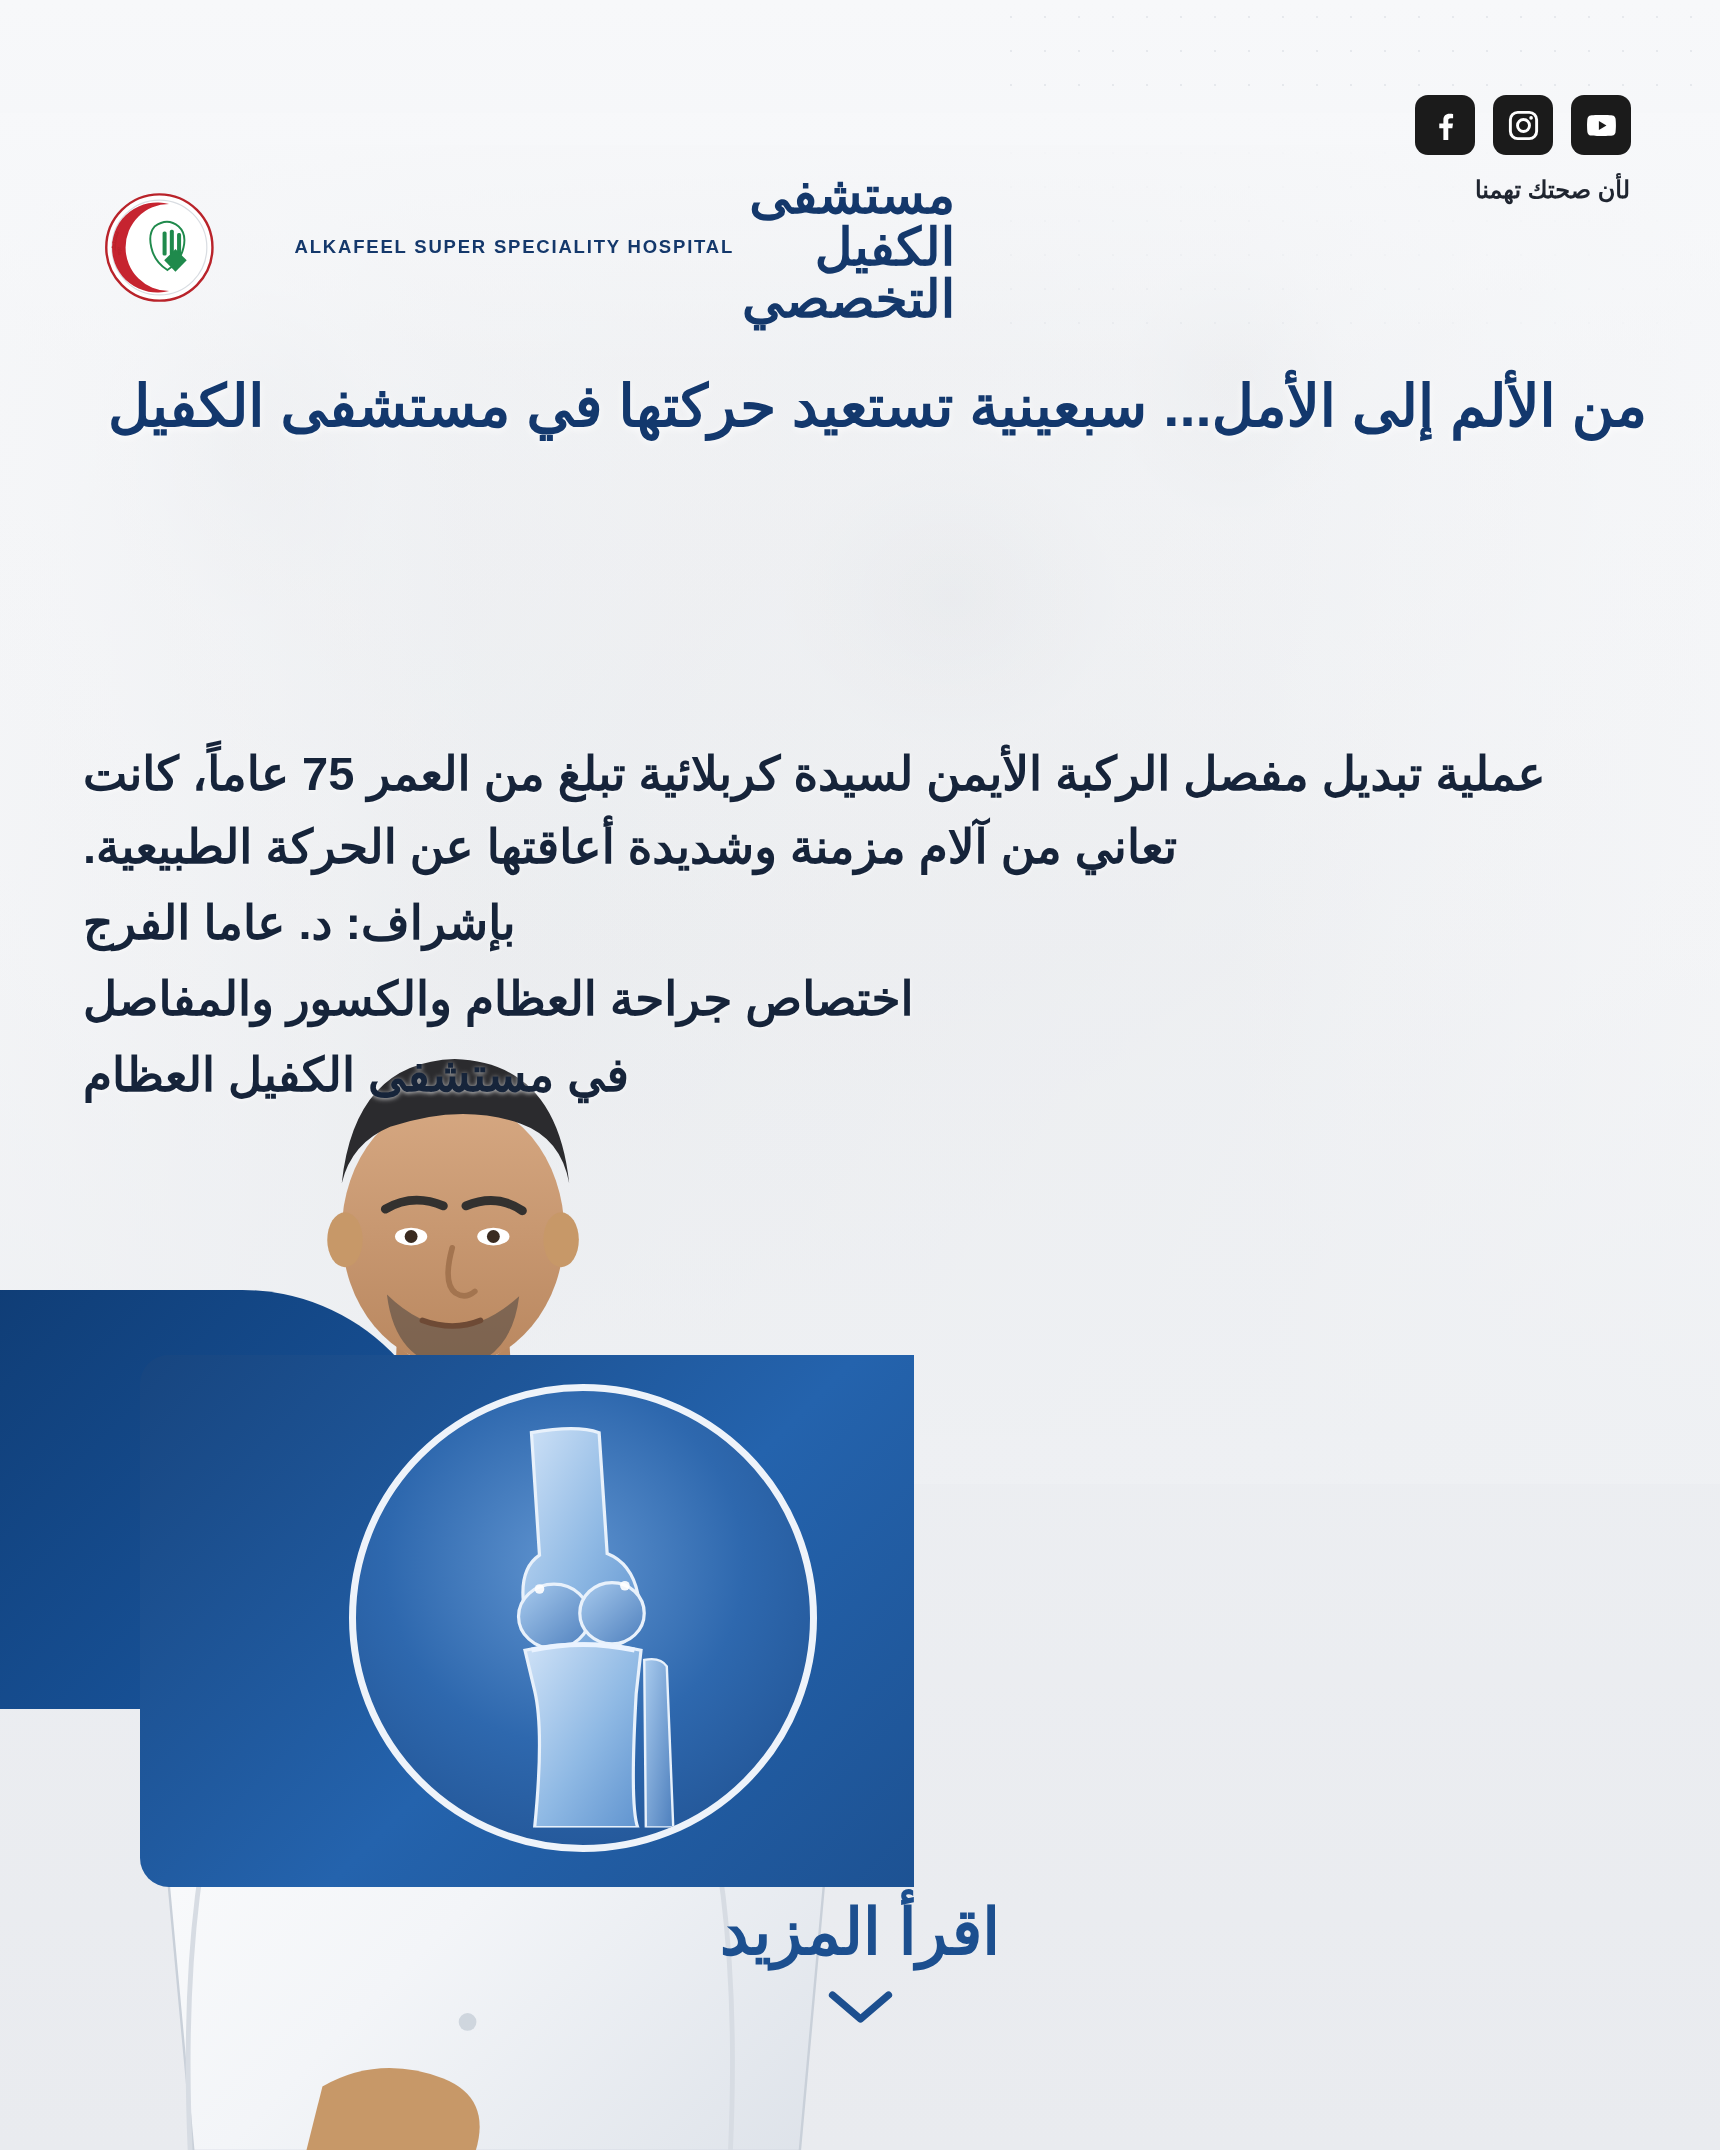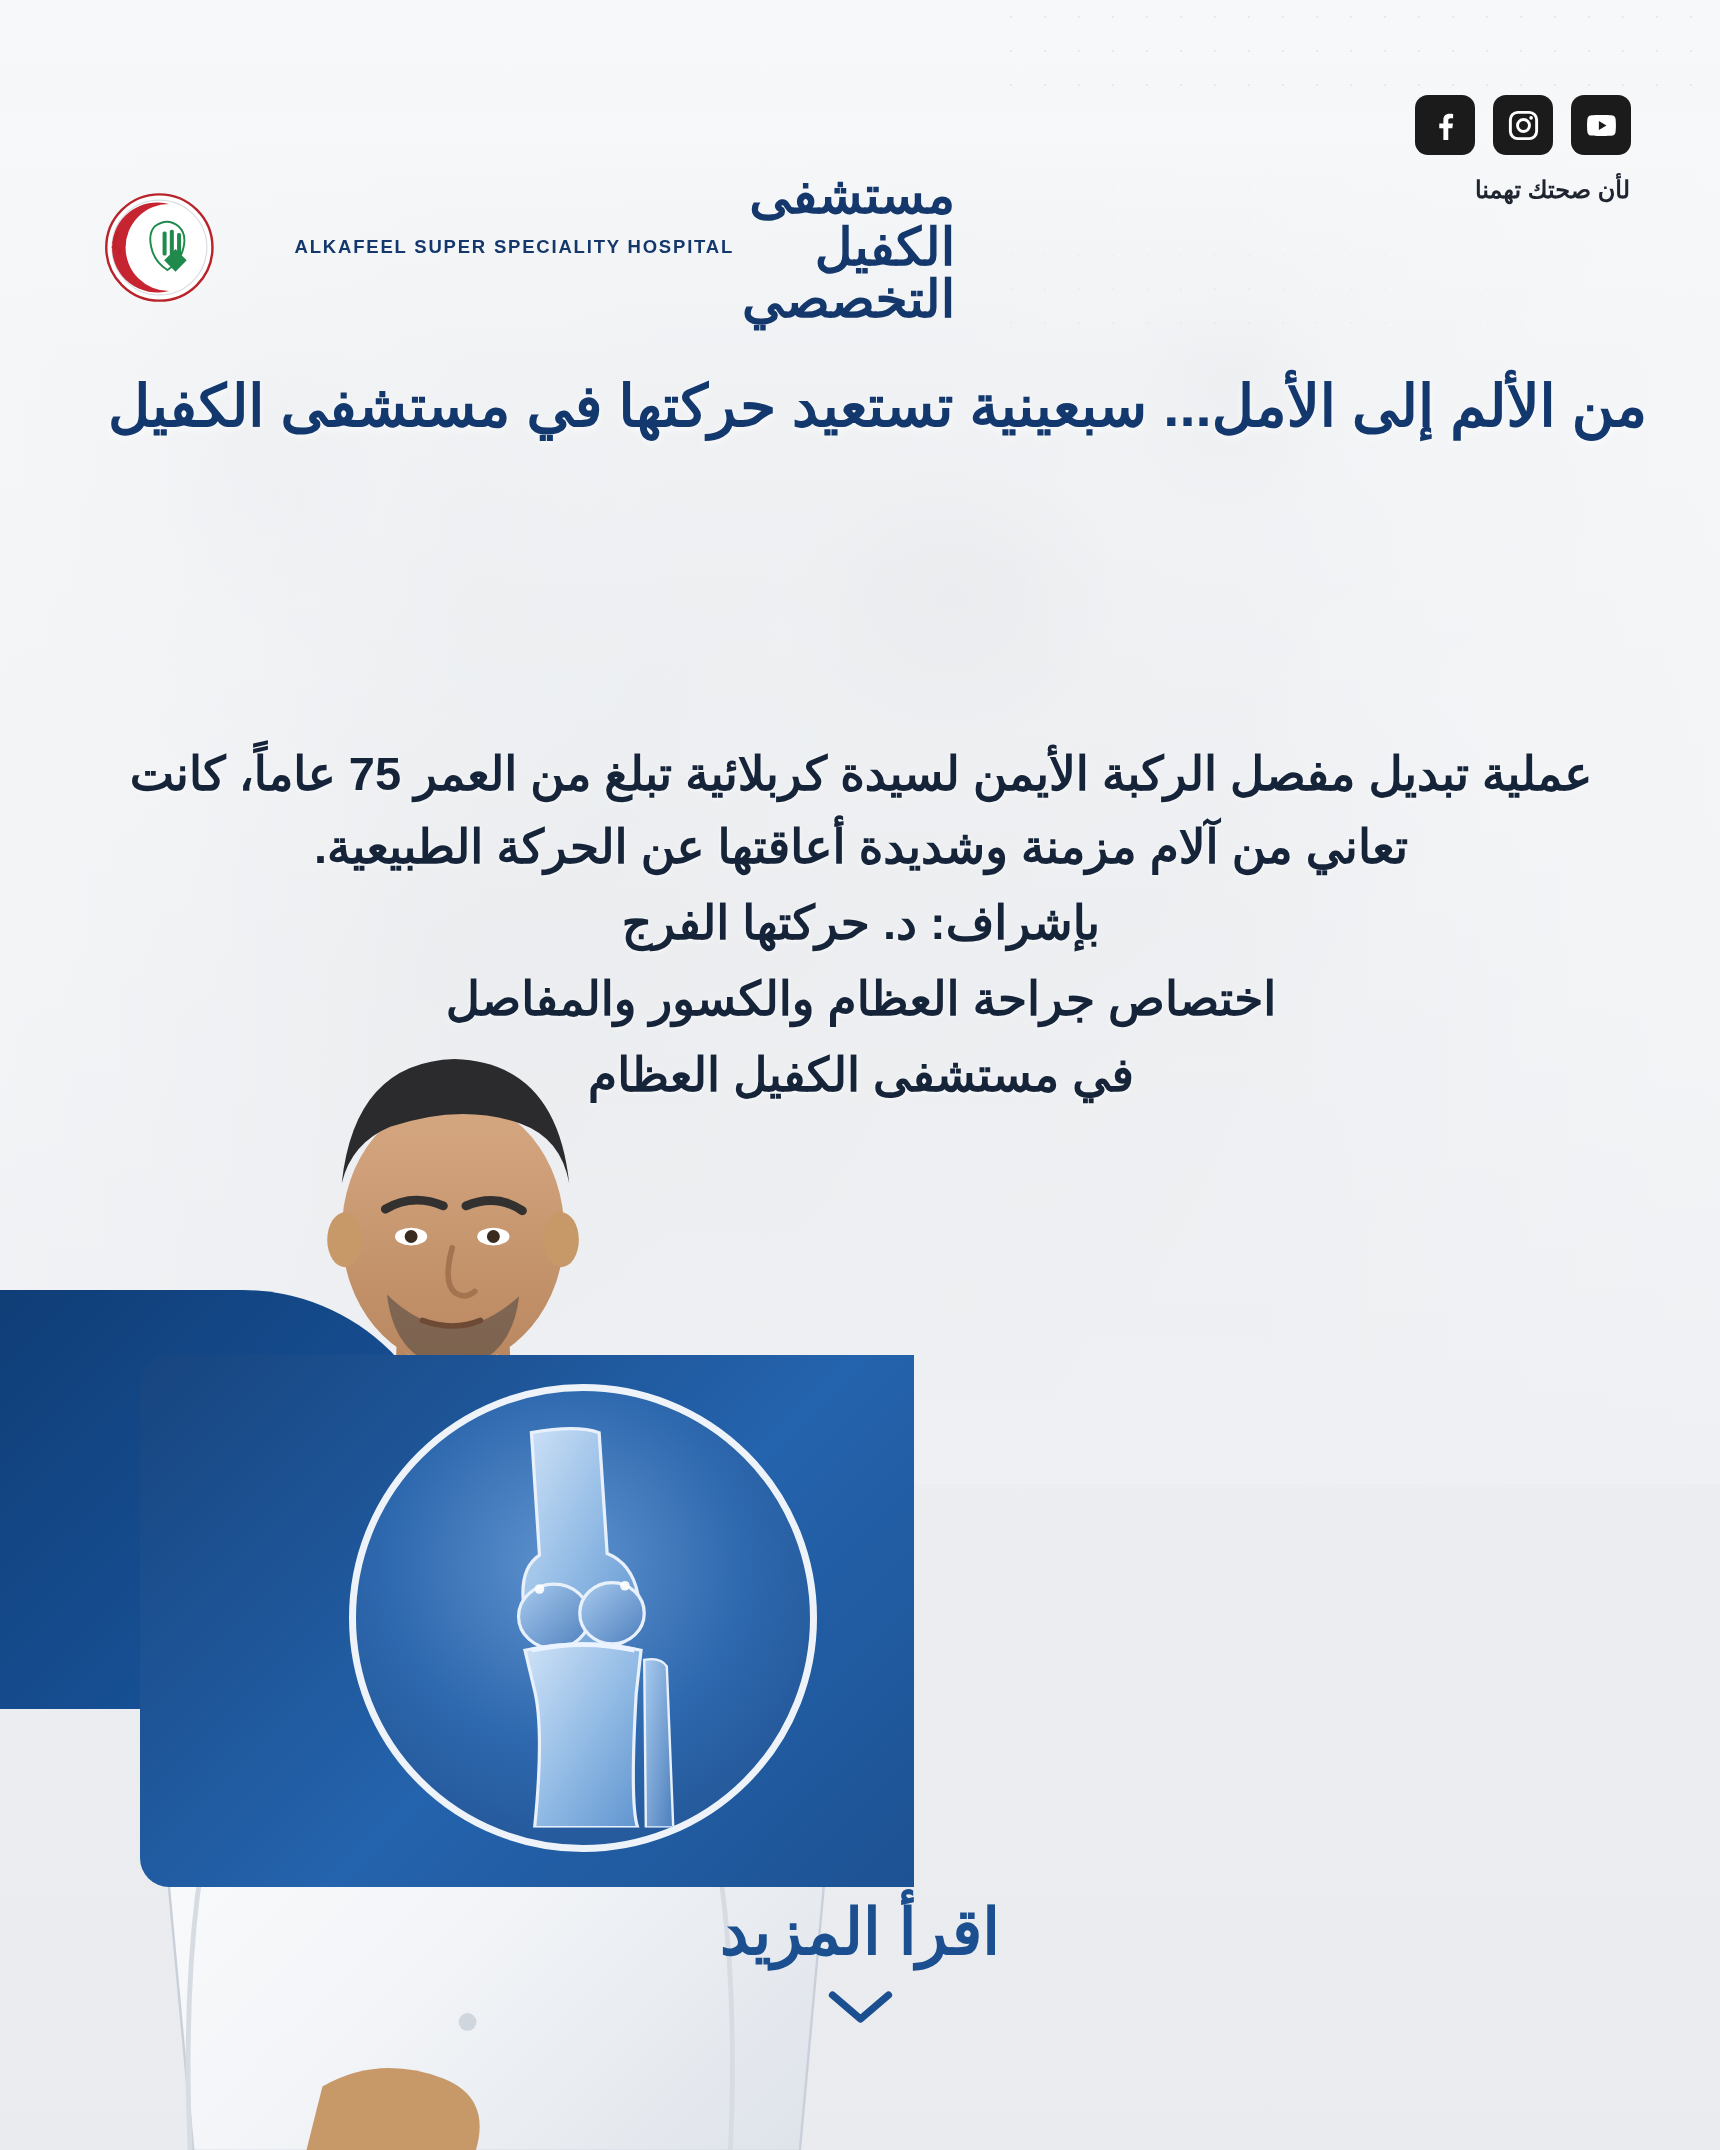--- a/index.html
+++ b/index.html
@@ -143,21 +143,21 @@
     text-shadow: 0 1.6px 8px rgba(255,255,255,.75);
     z-index: 25;
   }
 
   
   .body-copy {
     position: absolute;
     top: 738px;
     right: 81px;
     width: 1556px;
-    text-align: center;
+    text-align: left;
     direction: rtl;
     font-size: 47px;
     line-height: 1.55;
     font-weight: 700;
     color: #16243a;
     z-index: 25;
     text-shadow: 0 0.8px 4.8px rgba(255,255,255,.7);
   }
   .body-copy p { margin: 0 0 3.2px 0; }
 
@@ -293,21 +293,21 @@
     <div class="brand-wordmark">
       <div class="wordmark-ar">مستشفى الكفيل التخصصي</div>
       <div class="wordmark-en">ALKAFEEL SUPER SPECIALITY HOSPITAL</div>
     </div>
   </div>
 
   <h1 class="headline">من الألم إلى الأمل... سبعينية تستعيد حركتها في مستشفى الكفيل</h1>
 
   <div class="body-copy">
     <p>عملية تبديل مفصل الركبة الأيمن لسيدة كربلائية تبلغ من العمر 75 عاماً، كانت تعاني من آلام مزمنة وشديدة أعاقتها عن الحركة الطبيعية.</p>
-    <p>بإشراف: د. حركتها الفرج</p>
+    <p>بإشراف: د. عاما الفرج</p>
     <p>اختصاص جراحة العظام والكسور والمفاصل</p>
     <p>في مستشفى الكفيل العظام</p>
   </div>
 
   <div class="ribbon"></div>
 
   <div class="doctor">
     <svg width="855" height="1258" viewBox="0 0 1060 1560" aria-hidden="true">
       <defs>
         <linearGradient id="coat" x1="0" y1="0" x2="1" y2="1">

